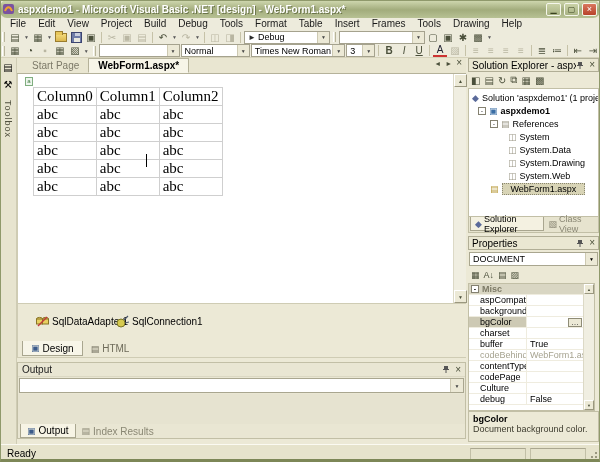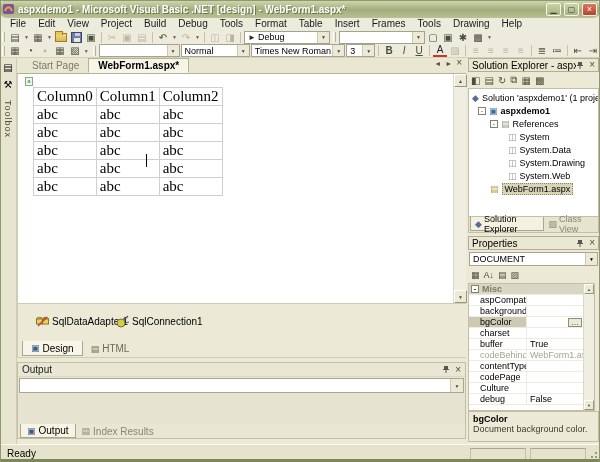--- a/index.html
+++ b/index.html
@@ -115,21 +115,21 @@
   .se-toolbar { position:absolute; left:468px; top:72px; width:131px; height:16px; background:#ece9d6;
     display:flex; align-items:center; gap:4px; padding:0 3px; color:#4a4f3a; }
   .se-toolbar span { font-size:10px; }
   .se-tree { position:absolute; left:468px; top:88px; width:131px; height:129px; background:#fff;
     border:1px solid #c2bfa6; font-size:9px; padding-top:2px; overflow:hidden; }
   .trow { height:13px; display:flex; align-items:center; gap:3px; white-space:nowrap; overflow:hidden; }
   .expbox { width:8px; height:8px; border:1px solid #848170; background:#fff; font-size:7px; line-height:6px;
     text-align:center; color:#333; flex:none; }
   .ticon { font-size:9px; flex:none; }
   .c-sol { color:#5a6a9a; } .c-proj { color:#3a6ea5; } .c-ref { color:#9a9786; } .c-page { color:#b89a3a; }
-  .sel-node { background:#d8d4b6; border:1px dotted #8a8770; padding:0 2px; }
+  .sel-node { background:#d8d4b6; border:1px dotted #8a8770; padding:0 8px; }
   .se-tabs { position:absolute; left:468px; top:217px; width:131px; height:16px; background:#e6e3ce;
     display:flex; align-items:flex-start; padding-left:1px; border:1px solid #c2bfa6; border-top:none; }
   .setab { height:14px; display:flex; align-items:center; gap:2px; padding:0 4px; font-size:9px; color:#8a8774; }
   .setab.active { background:#f4f1e1; border:1px solid #a9a68f; border-top:none; color:#000; }
 
   .props-combo-row { position:absolute; left:468px; top:251px; width:131px; height:16px; padding:1px; }
   .props-combo { height:14px; background:#fff; border:1px solid #a9a68f; display:flex; align-items:center;
     padding-left:3px; font-size:9px; position:relative; }
   .props-toolbar { position:absolute; left:468px; top:267px; width:131px; height:16px; display:flex;
     align-items:center; gap:4px; padding:0 3px; color:#4a4f3a; }

